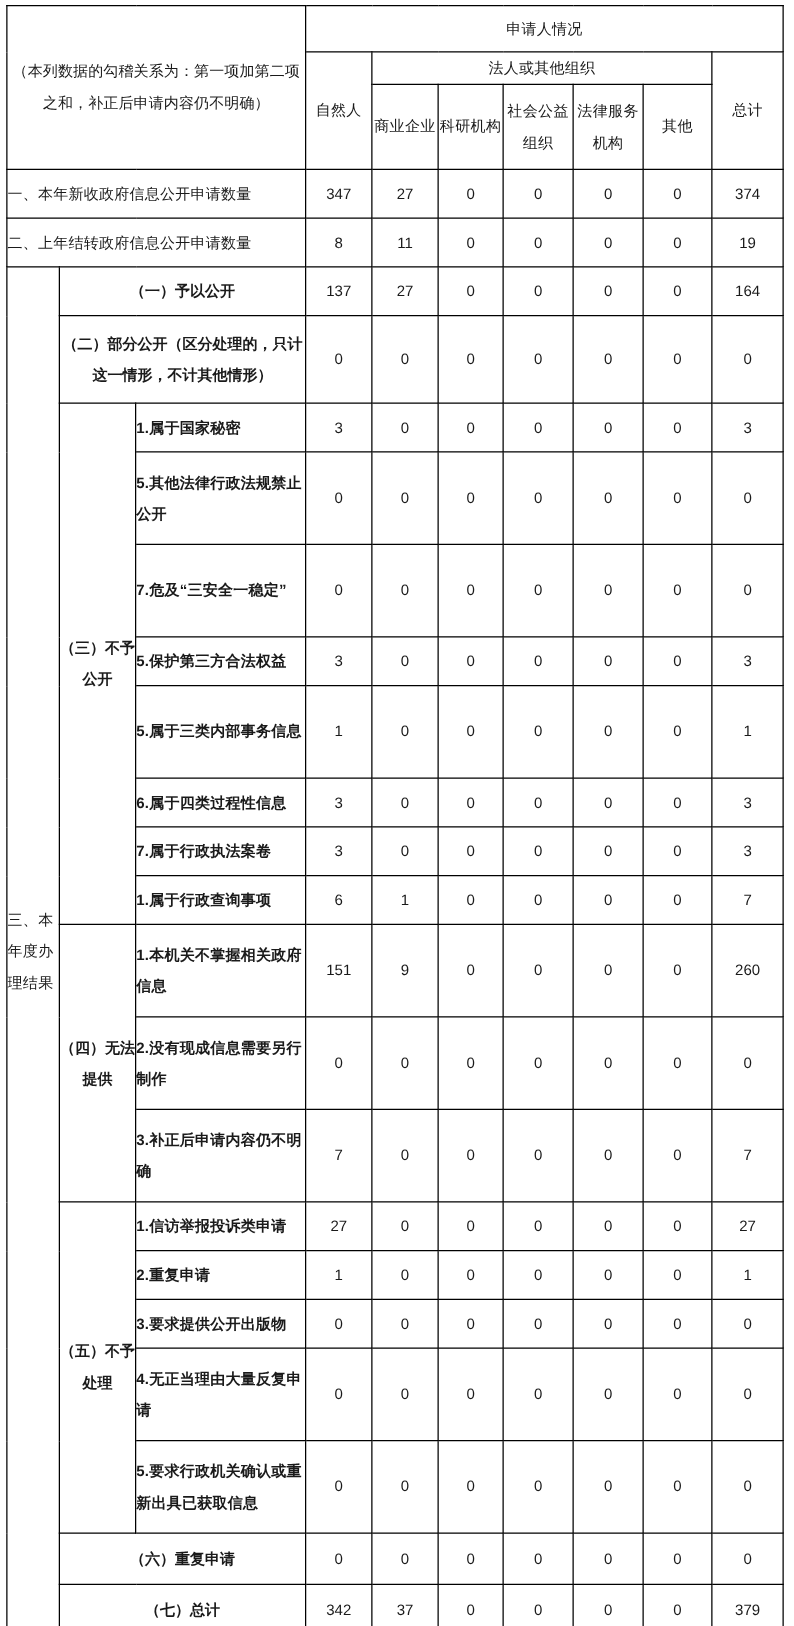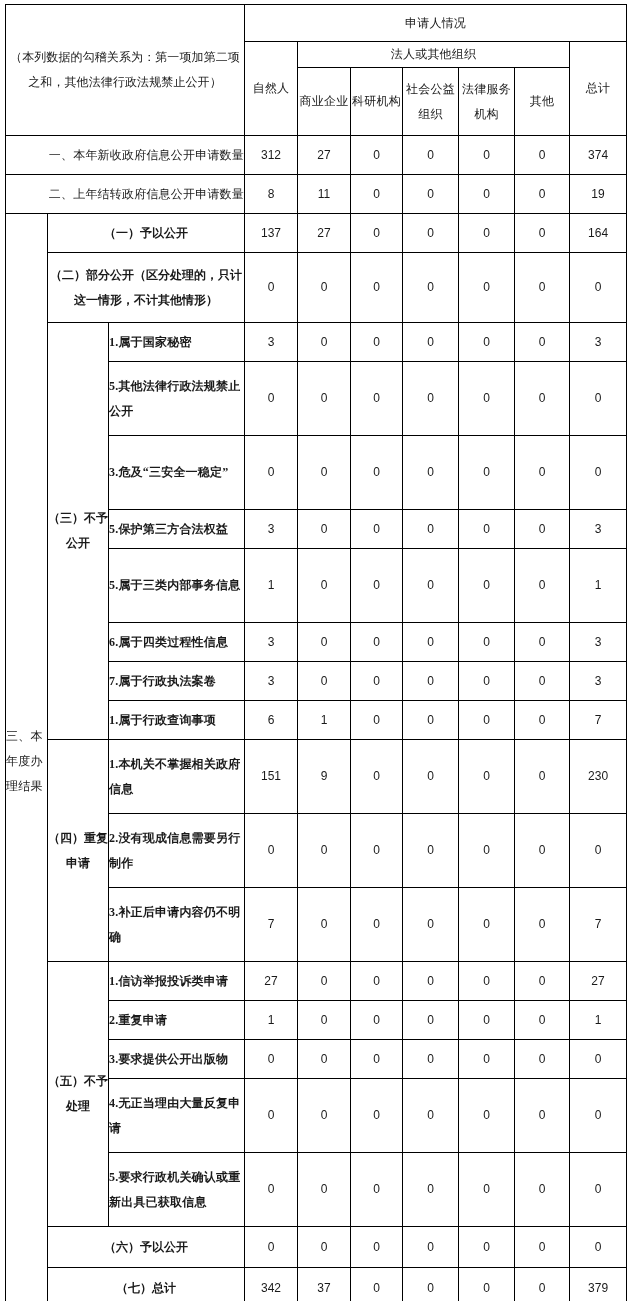--- a/index.html
+++ b/index.html
@@ -50,36 +50,35 @@
     vertical-align: top;
     letter-spacing: 0.1px;
   }
   
   .rowlabel {
     font-size: 12.5px;
     padding-left: 5px;
     padding-right: 3px;
     line-height: 28px;
     letter-spacing: 0.2px;
-    text-align: right;
   }
   .rowlabel-main {
     font-size: 12.8px;
   }
   .grp {
     text-align: center;
     font-size: 12px;
     line-height: 30px;
     padding: 4px 2px;
     vertical-align: top;
     font-family: "Liberation Serif", "DejaVu Serif", serif;
     font-weight: 600;
   }
   .item {
-    font-family: Liberation Serif, serif;
+    font-family: Liberation Sans, sans-serif;
     font-weight: 600;
     font-size: 12px;
     line-height: 30px;
     padding: 3px 4px 0 5px;
     vertical-align: top;
     letter-spacing: 0.2px;
   }
   .item-1l {
     line-height: 28px;
     vertical-align: top;
@@ -128,39 +127,39 @@
     <col style="width:53px">
     <col style="width:52px">
     <col style="width:56px">
     <col style="width:56px">
     <col style="width:55px">
     <col style="width:57px">
   </colgroup>
   <tbody>
 
   <tr>
-    <td class="note" rowspan="3" colspan="3" style="height:52px">（本列数据的勾稽关系为：第一项加第二项之和，其他法律行政法规禁止公开）</td>
+    <td class="note" rowspan="3" colspan="3" style="height:52px">（本列数据的勾稽关系为：第一项加第二项之和，补正后申请内容仍不明确）</td>
     <td class="hdr" colspan="7" style="height:36px">申请人情况</td>
   </tr>
   <tr>
     <td class="hdr" rowspan="2" style="height:36px">自然人</td>
     <td class="hdr" colspan="5">法人或其他组织</td>
     <td class="hdr" rowspan="2">总计</td>
   </tr>
   <tr>
     <td class="hdr vlabel" style="height:67px">商业企业</td>
     <td class="hdr vlabel">科研机构</td>
     <td class="hdr vlabel">社会公益组织</td>
     <td class="hdr vlabel">法律服务机构</td>
     <td class="hdr vlabel">其他</td>
   </tr>
 
   <tr>
     <td class="rowlabel rowlabel-main" colspan="3" style="height:38px">一、本年新收政府信息公开申请数量</td>
-    <td class="num num-mid">312</td>
+    <td class="num num-mid">347</td>
     <td class="num num-mid">27</td>
     <td class="num num-mid">0</td>
     <td class="num num-mid">0</td>
     <td class="num num-mid">0</td>
     <td class="num num-mid">0</td>
     <td class="num num-mid">374</td>
   </tr>
 
   <tr>
     <td class="rowlabel rowlabel-main" colspan="3" style="height:38px">二、上年结转政府信息公开申请数量</td>
@@ -213,21 +212,21 @@
     <td class="num">0</td>
     <td class="num">0</td>
     <td class="num">0</td>
     <td class="num">0</td>
     <td class="num">0</td>
     <td class="num">0</td>
     <td class="num">0</td>
   </tr>
 
   <tr>
-    <td class="item" style="height:73px">3.危及“三安全一稳定”</td>
+    <td class="item" style="height:73px">7.危及“三安全一稳定”</td>
     <td class="num">0</td>
     <td class="num">0</td>
     <td class="num">0</td>
     <td class="num">0</td>
     <td class="num">0</td>
     <td class="num">0</td>
     <td class="num">0</td>
   </tr>
 
   <tr>
@@ -279,29 +278,29 @@
     <td class="num num-mid">6</td>
     <td class="num num-mid">1</td>
     <td class="num num-mid">0</td>
     <td class="num num-mid">0</td>
     <td class="num num-mid">0</td>
     <td class="num num-mid">0</td>
     <td class="num num-mid">7</td>
   </tr>
 
   <tr>
-    <td class="grp" rowspan="3">（四）重复申请</td>
+    <td class="grp" rowspan="3">（四）无法提供</td>
     <td class="item" style="height:73px">1.本机关不掌握相关政府信息</td>
     <td class="num">151</td>
     <td class="num">9</td>
     <td class="num">0</td>
     <td class="num">0</td>
     <td class="num">0</td>
     <td class="num">0</td>
-    <td class="num">230</td>
+    <td class="num">260</td>
   </tr>
 
   <tr>
     <td class="item" style="height:73px">2.没有现成信息需要另行制作</td>
     <td class="num">0</td>
     <td class="num">0</td>
     <td class="num">0</td>
     <td class="num">0</td>
     <td class="num">0</td>
     <td class="num">0</td>
@@ -369,21 +368,21 @@
     <td class="num">0</td>
     <td class="num">0</td>
     <td class="num">0</td>
     <td class="num">0</td>
     <td class="num">0</td>
     <td class="num">0</td>
     <td class="num">0</td>
   </tr>
 
   <tr>
-    <td class="sect" colspan="2" style="height:40px">（六）予以公开</td>
+    <td class="sect" colspan="2" style="height:40px">（六）重复申请</td>
     <td class="num num-mid">0</td>
     <td class="num num-mid">0</td>
     <td class="num num-mid">0</td>
     <td class="num num-mid">0</td>
     <td class="num num-mid">0</td>
     <td class="num num-mid">0</td>
     <td class="num num-mid">0</td>
   </tr>
 
   <tr>

